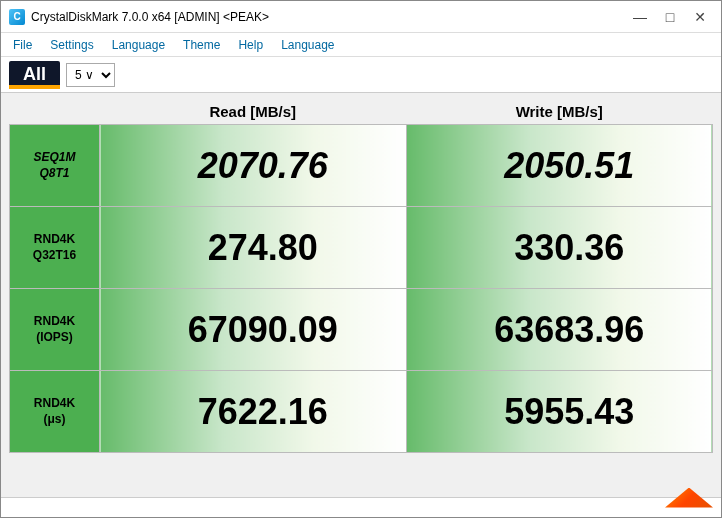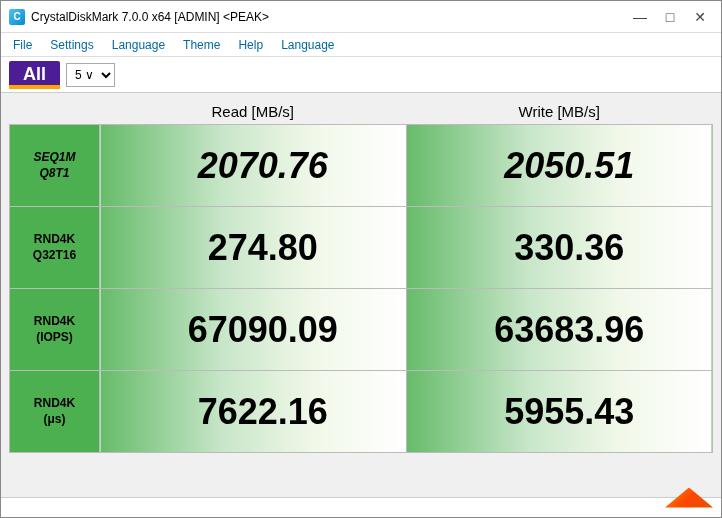--- a/index.html
+++ b/index.html
@@ -82,21 +82,21 @@
     .toolbar {
       background: white;
       display: flex;
       align-items: center;
       padding: 4px 8px;
       height: 36px;
       border-bottom: 1px solid #ccc;
       gap: 6px;
     }
     .all-btn {
-      background: #4c1d95;
+      background: #0f172a;
       color: white;
       font-size: 18px;
       font-weight: bold;
       padding: 2px 14px;
       border: none;
       cursor: pointer;
       height: 28px;
       border-radius: 2px;
       position: relative;
     }
@@ -124,21 +124,21 @@
       flex: 1;
       padding: 6px 8px;
       background: #f0f0f0;
     }
     .bench-table {
       width: 100%;
       border-collapse: collapse;
     }
     .bench-table th {
       font-size: 15px;
-      font-weight: normal;
+      font-weight: bold;
       text-align: center;
       padding: 4px 0;
       color: black;
     }
     .bench-table td {
       border: 1px solid #bbb;
       padding: 0;
     }
     .label-cell {
       background: #4caf50;

